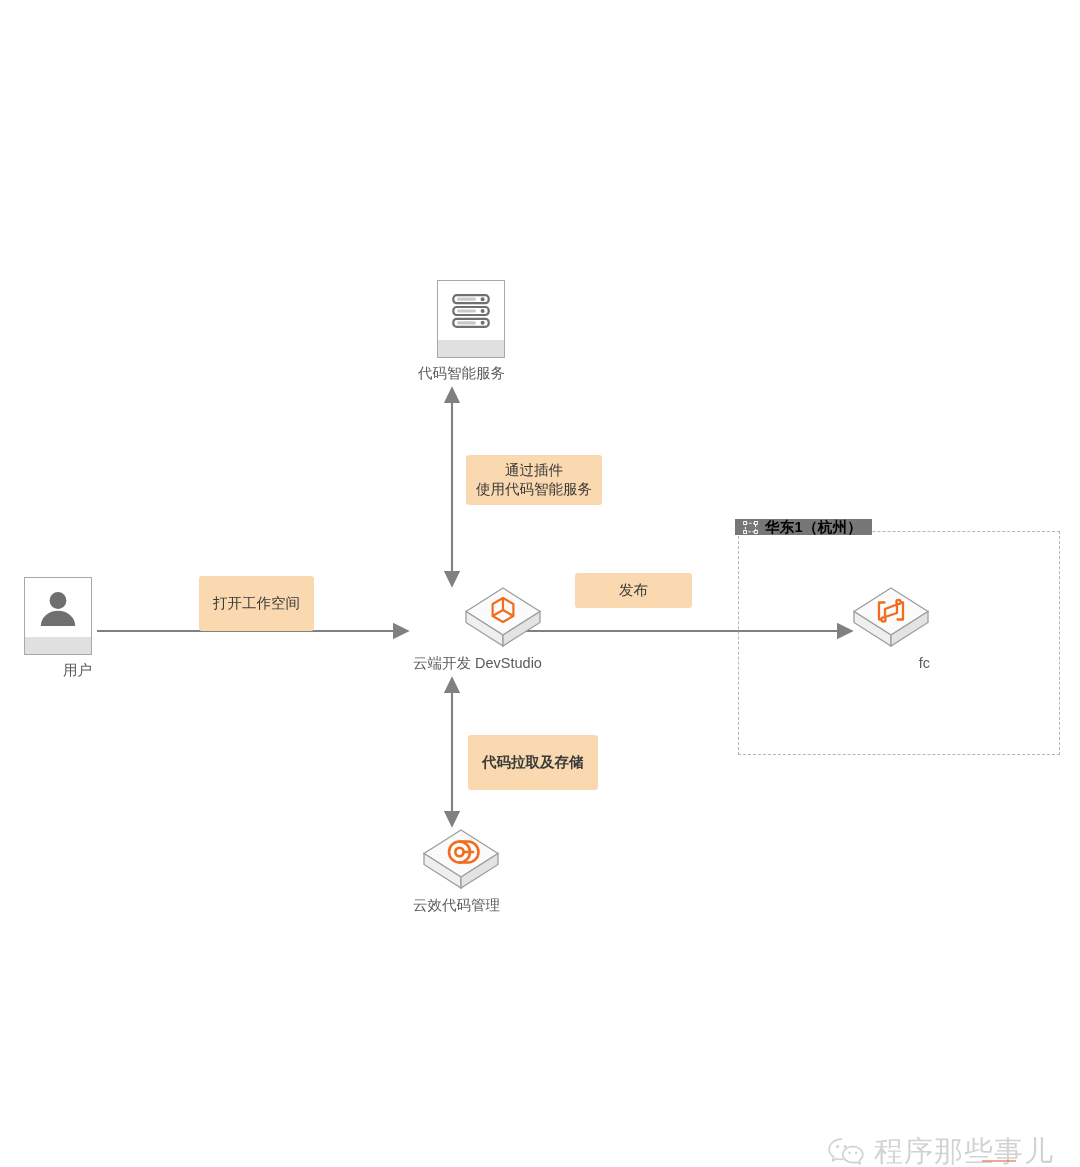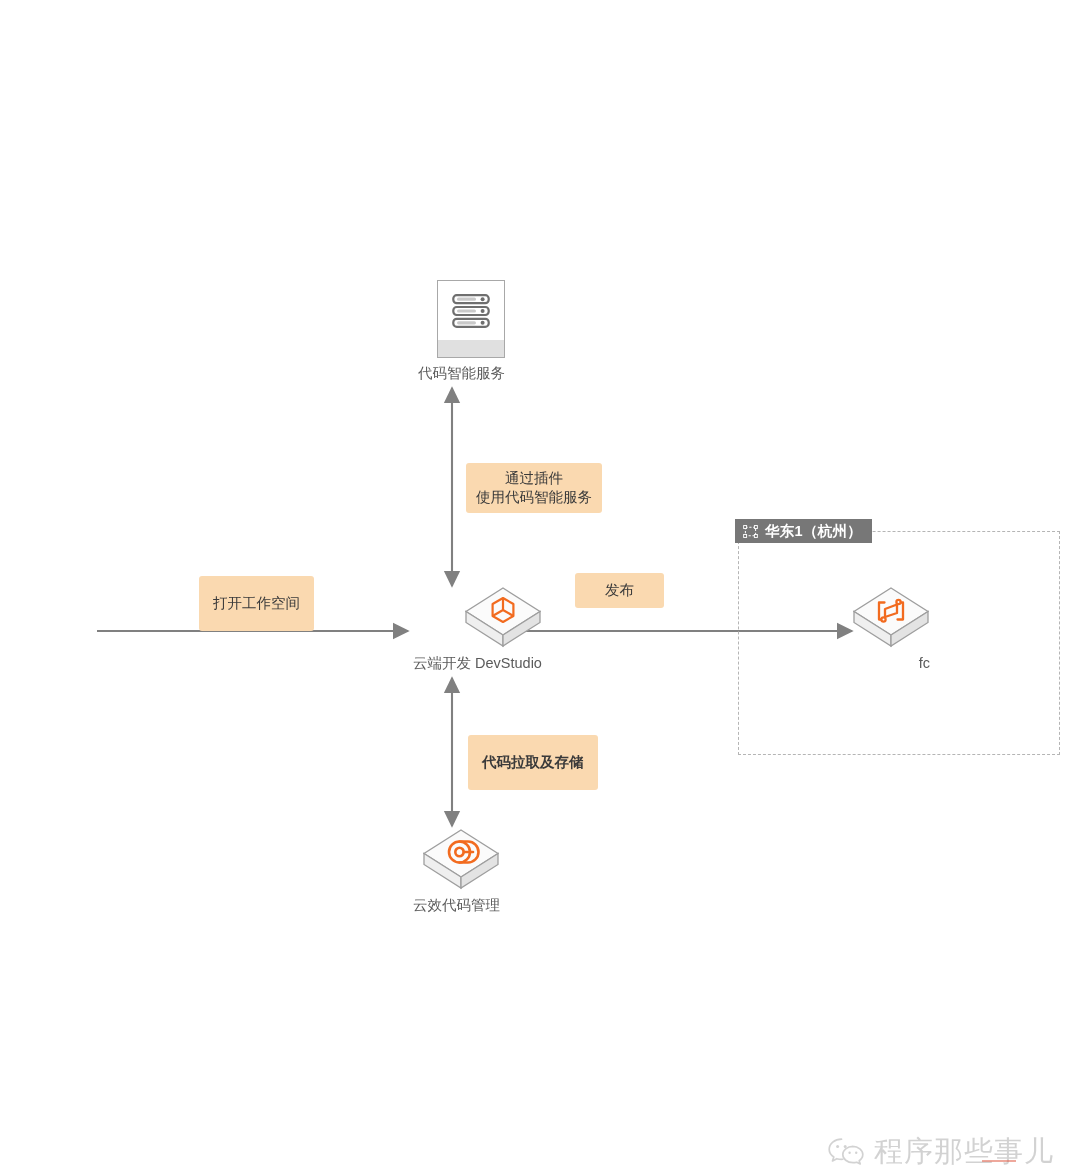--- a/index.html
+++ b/index.html
@@ -32,27 +32,27 @@
     width: 322px;
     height: 224px;
     border: 1px dashed #b5b5b5;
     box-sizing: border-box;
     background: transparent;
   }
   .region-label {
     position: absolute;
     left: 735px;
     top: 519px;
-    height: 24px;
+    height: 16px;
     display: flex;
     align-items: center;
     gap: 7px;
     padding: 0 10px 0 8px;
     background: #777777;
-    color: #ffffff;
+    color: #000000;
     font-size: 14.5px;
     font-weight: bold;
     letter-spacing: 0.3px;
     box-sizing: border-box;
     white-space: nowrap;
   }
   .region-label .ricon {
     display: block;
     width: 15px;
     height: 13px;
@@ -189,20 +189,32 @@
     <svg class="ricon" viewBox="0 0 16 14">
       <path d="M2.5,2.5 h11 v9 h-11 z" fill="none" stroke="#ffffff" stroke-width="1.1" stroke-dasharray="2.4 1.8"></path>
       <rect x="0.6" y="0.6" width="3.2" height="3.2" fill="#777777" stroke="#ffffff" stroke-width="1"></rect>
       <rect x="12.2" y="0.6" width="3.2" height="3.2" fill="#777777" stroke="#ffffff" stroke-width="1"></rect>
       <rect x="0.6" y="10.2" width="3.2" height="3.2" fill="#777777" stroke="#ffffff" stroke-width="1"></rect>
       <rect x="12.2" y="10.2" width="3.2" height="3.2" fill="#777777" stroke="#ffffff" stroke-width="1"></rect>
     </svg>
     <span>华东1（杭州）</span>
   </div>
 
+  <div class="node" style="left:24px; top:577px;">
+    <div class="flat-icon">
+      <div class="glyph">
+        <svg width="44" height="40" viewBox="0 0 44 40">
+          <circle cx="22" cy="12.5" r="8.4" fill="#6f6f6f"></circle>
+          <path d="M4.8,38 a17.2,15.2 0 0 1 34.4,0 z" fill="#6f6f6f"></path>
+        </svg>
+      </div>
+      <div class="footer-strip"></div>
+    </div>
+    <div class="node-caption">用户</div>
+  </div>
 
   <div class="node" style="left:418px; top:280px;">
     <div class="flat-icon">
       <div class="glyph">
         <svg width="40" height="38" viewBox="0 0 40 38">
           <g fill="none" stroke="#6f6f6f" stroke-width="2.2">
             <rect x="2.3" y="3.2" width="35.4" height="8" rx="3.4"></rect>
             <rect x="2.3" y="15" width="35.4" height="8" rx="3.4"></rect>
             <rect x="2.3" y="26.8" width="35.4" height="8" rx="3.4"></rect>
           </g>
@@ -274,25 +286,25 @@
         </g>
       </svg>
     </div>
     <div class="node-caption">云效代码管理</div>
   </div>
 
   <div class="ann" style="left:199px; top:576px;">
     <span>打开工作空间</span>
   </div>
 
-  <div class="ann" style="left:575px; top:573px; padding:8px 30px;">
+  <div class="ann" style="left:575px; top:573px; padding:8px 44px;">
     <span>发布</span>
   </div>
 
-  <div class="ann" style="left:466px; top:455px; padding:6px 10px;margin-top:8px;">
+  <div class="ann" style="left:466px; top:455px; padding:6px 10px;">
     <span class="l2">通过插件</span>
     <span class="l2">使用代码智能服务</span>
   </div>
 
   <div class="ann" style="left:468px; top:735px;font-weight:bold;">
     <span>代码拉取及存储</span>
   </div>
 
   <div class="watermark">
     <svg width="36" height="30" viewBox="0 0 36 30">

